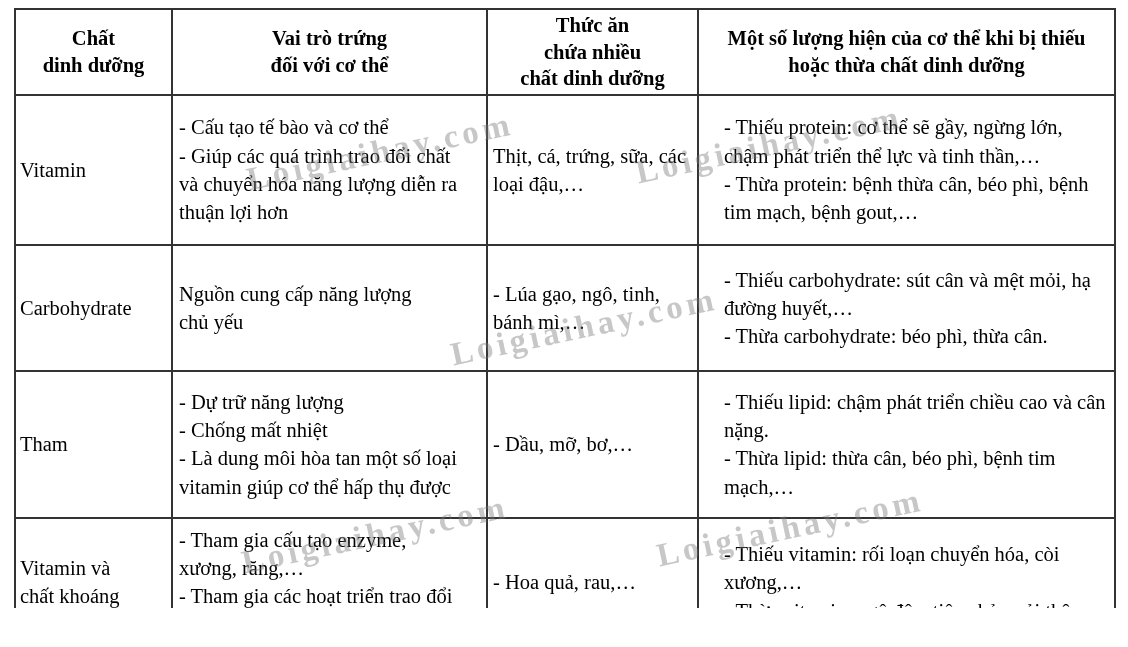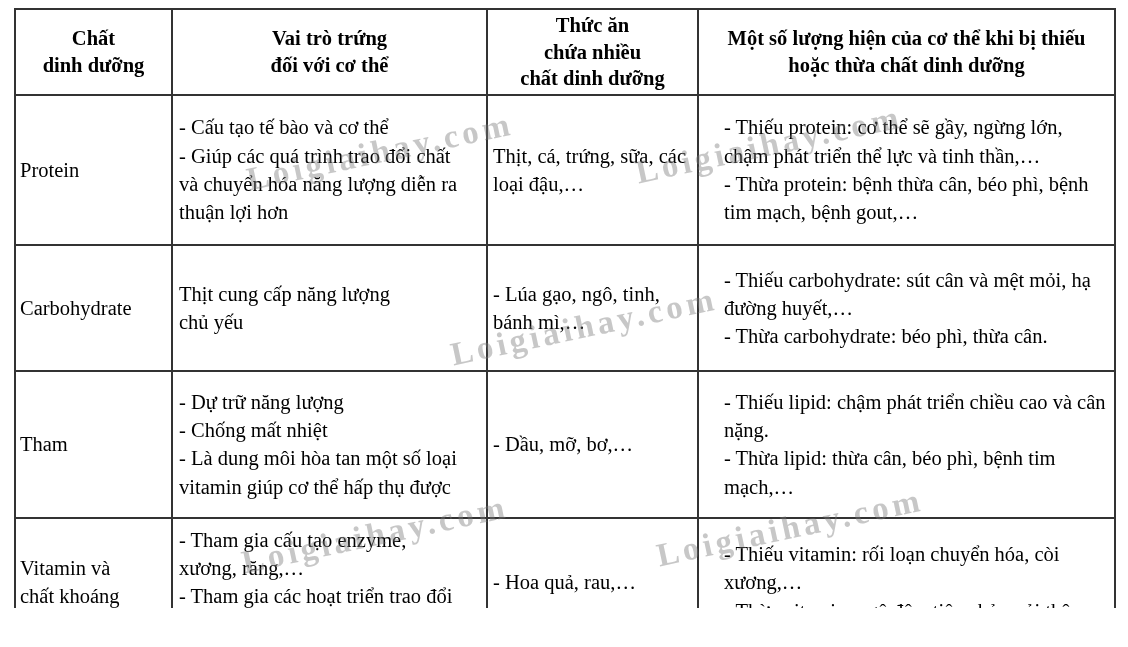--- a/index.html
+++ b/index.html
@@ -58,35 +58,35 @@
 đối với cơ thể</th>
         <th>Thức ăn
 chứa nhiều
 chất dinh dưỡng</th>
         <th>Một số lượng hiện của cơ thể khi bị thiếu
 hoặc thừa chất dinh dưỡng</th>
       </tr>
     </thead>
     <tbody>
       <tr class="h-r0">
-        <td class="c1">Protein</td>
+        <td class="c1">Vitamin</td>
         <td class="c2">- Cấu tạo tế bào và cơ thể
 - Giúp các quá trình trao đổi chất
 và chuyển hóa năng lượng diễn ra
 thuận lợi hơn</td>
         <td class="c3">Thịt, cá, trứng, sữa, các
 loại đậu,…</td>
         <td class="c4">- Thiếu protein: cơ thể sẽ gầy, ngừng lớn,
 chậm phát triển thể lực và tinh thần,…
 - Thừa protein: bệnh thừa cân, béo phì, bệnh
 tim mạch, bệnh gout,…</td>
       </tr>
       <tr class="h-r1">
         <td class="c1">Carbohydrate</td>
-        <td class="c2">Thịt cung cấp năng lượng
+        <td class="c2">Nguồn cung cấp năng lượng
 chủ yếu</td>
         <td class="c3">- Lúa gạo, ngô, tinh,
 bánh mì,…</td>
         <td class="c4">- Thiếu carbohydrate: sút cân và mệt mỏi, hạ
 đường huyết,…
 - Thừa carbohydrate: béo phì, thừa cân.</td>
       </tr>
       <tr class="h-r2">
         <td class="c1">Tham</td>
         <td class="c2">- Dự trữ năng lượng

